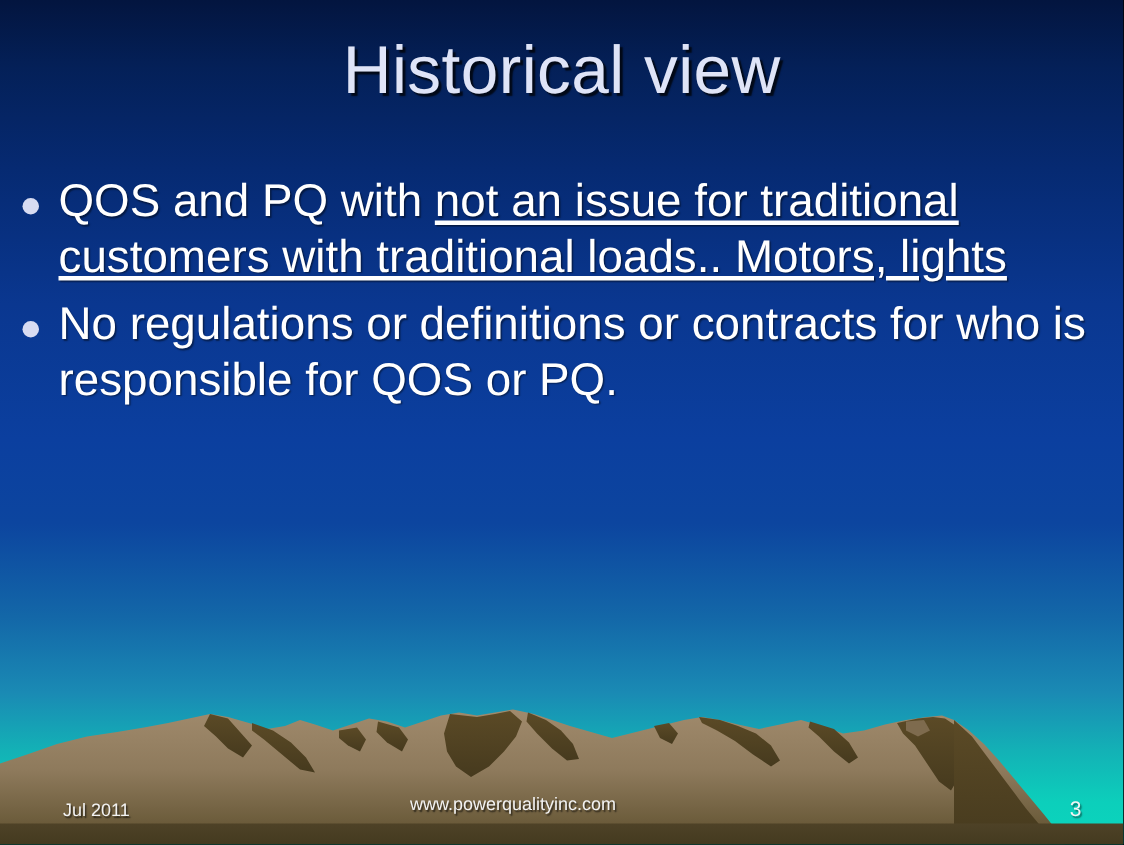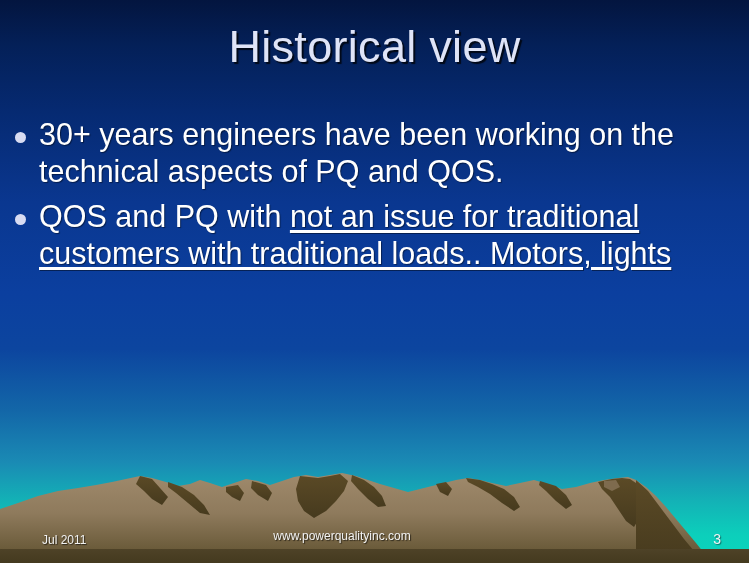--- a/index.html
+++ b/index.html
@@ -124,30 +124,30 @@
 </style>
 </head>
 <body>
 
 <div id="slide">
 
   <div class="title">Historical view</div>
 
   <div class="body">
 
-    <div class="bullet-row">
-      <span class="bullet-dot"></span>
-      <div class="bullet-text"><span>30+ years  engineers have been working on the technical aspects of PQ and QOS.</span><span class="u"></span></div>
-    </div>
 
     <div class="bullet-row">
       <span class="bullet-dot"></span>
       <div class="bullet-text"><span>QOS and PQ with </span><span class="u">not an issue for traditional customers with traditional loads.. Motors, lights</span></div>
     </div>
 
+    <div class="bullet-row">
+      <span class="bullet-dot"></span>
+      <div class="bullet-text"><span>No regulations or definitions or contracts for who is responsible for QOS or PQ.</span><span class="u"></span></div>
+    </div>
 
   </div>
 
   <div class="scene">
     <svg width="749" height="100" viewBox="0 0 749 100" preserveAspectRatio="none">
       <defs>
         <linearGradient id="lit" x1="0" y1="0" x2="0" y2="1">
           <stop offset="0%" stop-color="#a08a6c"></stop>
           <stop offset="45%" stop-color="#8e7a5c"></stop>
           <stop offset="100%" stop-color="#5d4f2d"></stop>

